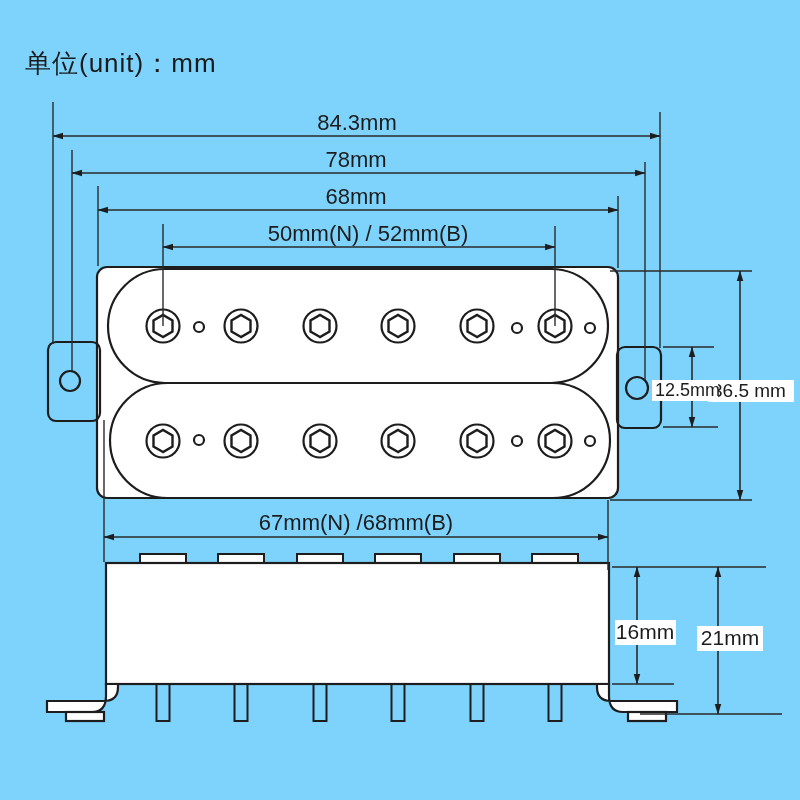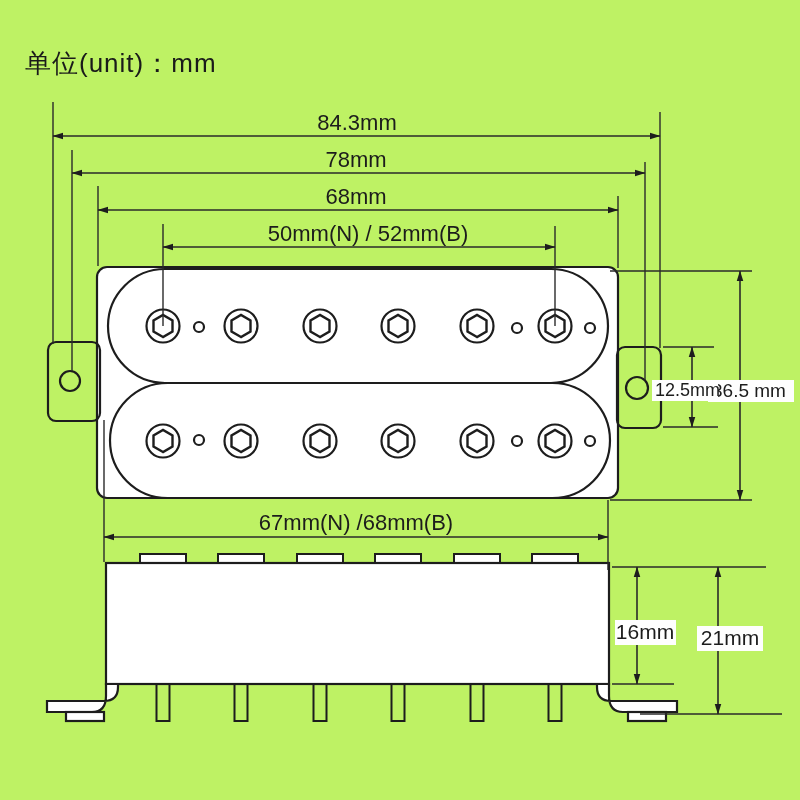--- a/index.html
+++ b/index.html
@@ -1,19 +1,19 @@
 <!DOCTYPE html>
 <html><head>
 <meta charset="utf-8">
 <style>
   html,body{margin:0;padding:0;background:#ffffff;}
   .canvas{
     position:relative;
     width:800px;height:800px;
-    background:#bef264;
+    background:#7dd3fc;
     font-family:"Liberation Sans","DejaVu Sans",sans-serif;
     overflow:hidden;
   }
   .unit-title{
     position:absolute;left:25px;top:46px;
     font-size:26px;color:#1a1a1a;letter-spacing:1px;
   }
   svg text{
     font-family:"Liberation Sans","DejaVu Sans",sans-serif;
     fill:#1c1c1c;

